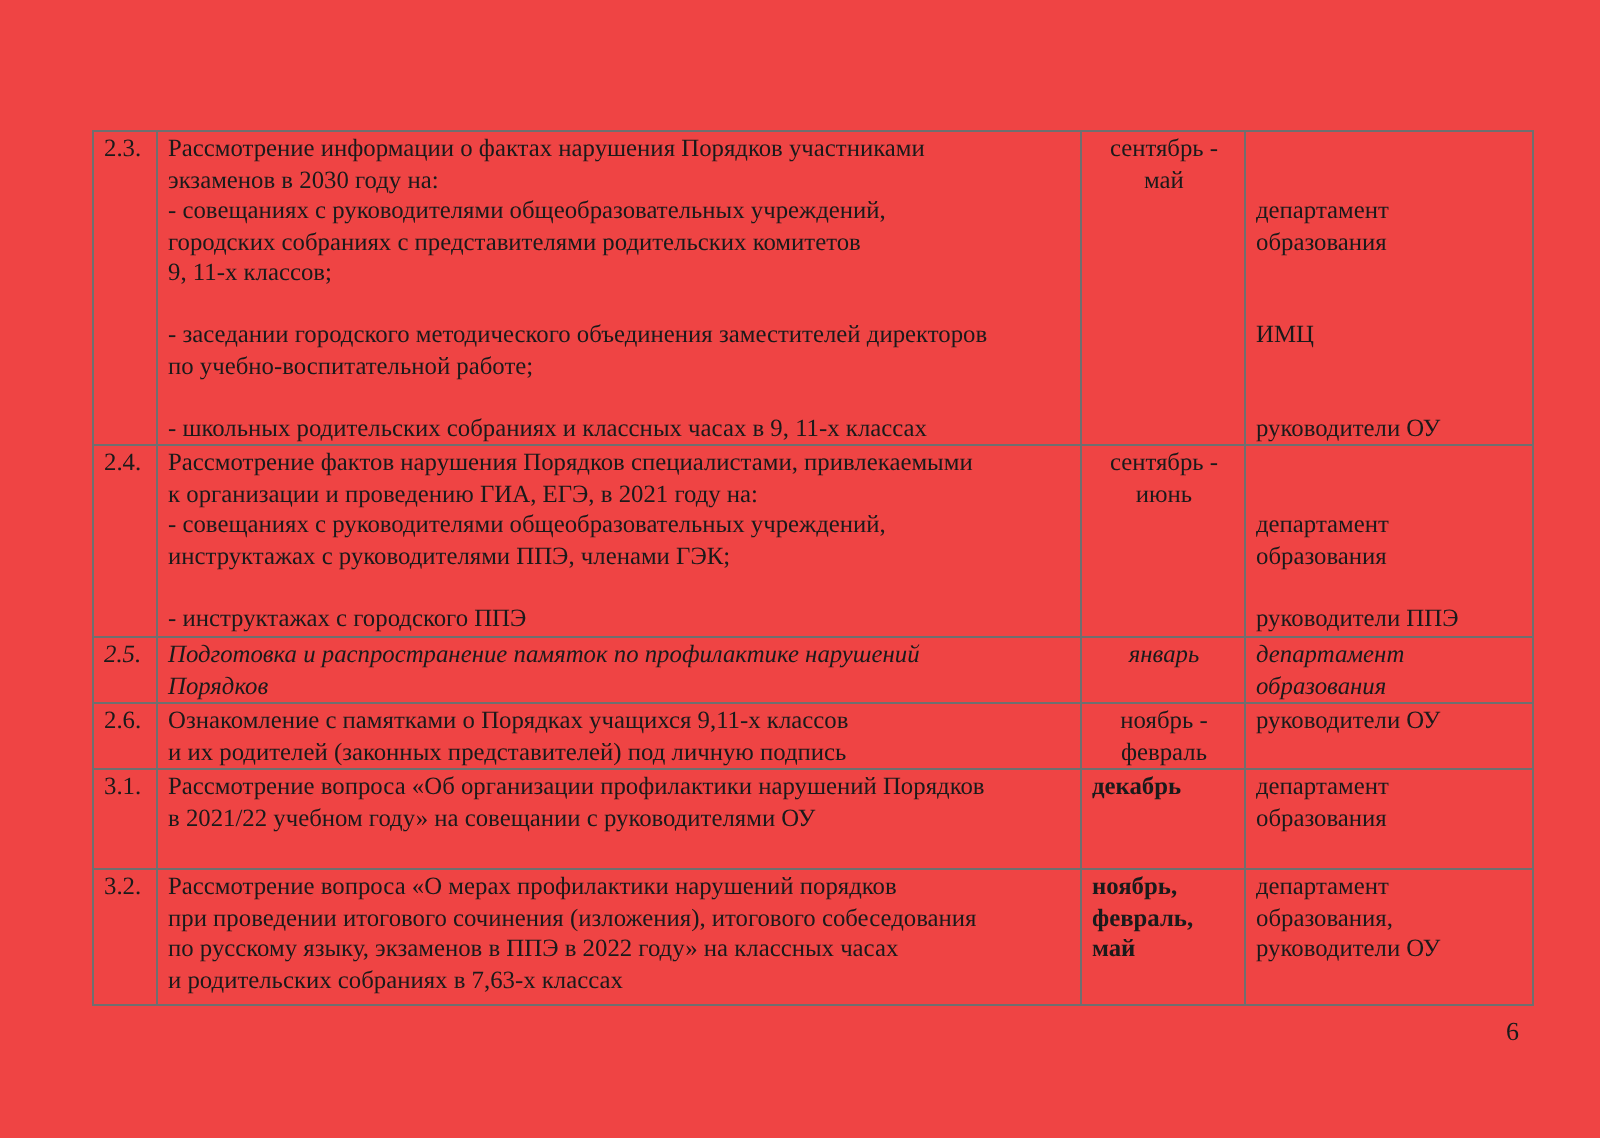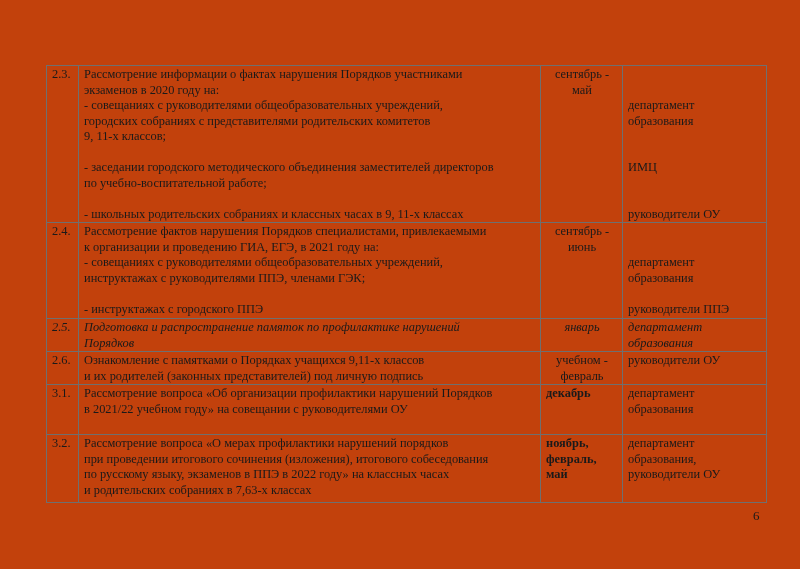--- a/index.html
+++ b/index.html
@@ -13,21 +13,21 @@
       position: relative;
       overflow: hidden;
       font-family: "Liberation Serif", "DejaVu Serif", serif;
       color: #1a1a1a;
     }
     .page {
       position: absolute;
       left: 0; top: 0;
       width: 800px;
       height: 569px;
-      background: #c2410c;
+      background: #ef4444;
     }
     table.plan {
       position: absolute;
       left: 46px;
       top: 65px;
       width: 720px;
       border-collapse: collapse;
       table-layout: fixed;
       font-size: 12.4px;
       line-height: 15.5px;
@@ -71,21 +71,21 @@
         <col class="c-desc">
         <col class="c-term">
         <col class="c-resp">
     </colgroup>
     <tbody>
 
       <tr style="height:152px;">
         <td class="num">2.3.</td>
         <td>
           <span class="line">Рассмотрение информации о фактах нарушения Порядков участниками</span>
-          <span class="line">экзаменов в 2020 году на:</span>
+          <span class="line">экзаменов в 2030 году на:</span>
           <span class="line">- совещаниях с руководителями общеобразовательных учреждений,</span>
           <span class="line">городских собраниях с представителями родительских комитетов</span>
           <span class="line">9, 11-х классов;</span>
           <span class="gap"></span>
           <span class="line">- заседании городского методического объединения заместителей директоров</span>
           <span class="line">по учебно-воспитательной работе;</span>
           <span class="gap"></span>
           <span class="line">- школьных родительских собраниях и классных часах в 9, 11-х классах</span>
         </td>
         <td class="term">
@@ -145,21 +145,21 @@
         </td>
       </tr>
 
       <tr style="height:33px;">
         <td class="num">2.6.</td>
         <td>
           <span class="line">Ознакомление с памятками о Порядках учащихся 9,11-х классов</span>
           <span class="line">и их родителей (законных представителей) под личную подпись</span>
         </td>
         <td class="term">
-          <span class="line">учебном -</span>
+          <span class="line">ноябрь -</span>
           <span class="line">февраль</span>
         </td>
         <td>
           <span class="line">руководители ОУ</span>
         </td>
       </tr>
 
 
       <tr style="height:50px;">
         <td class="num">3.1.</td>

